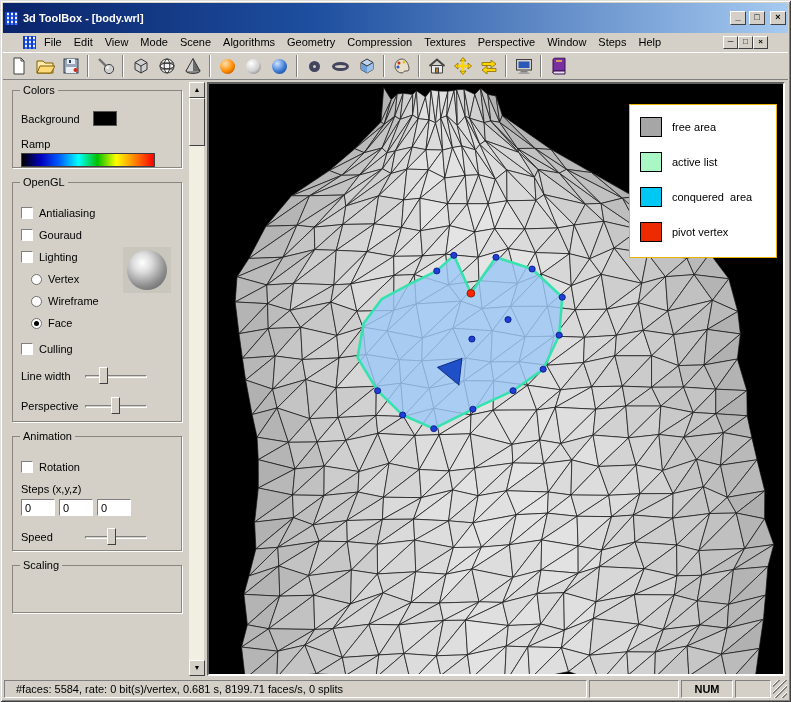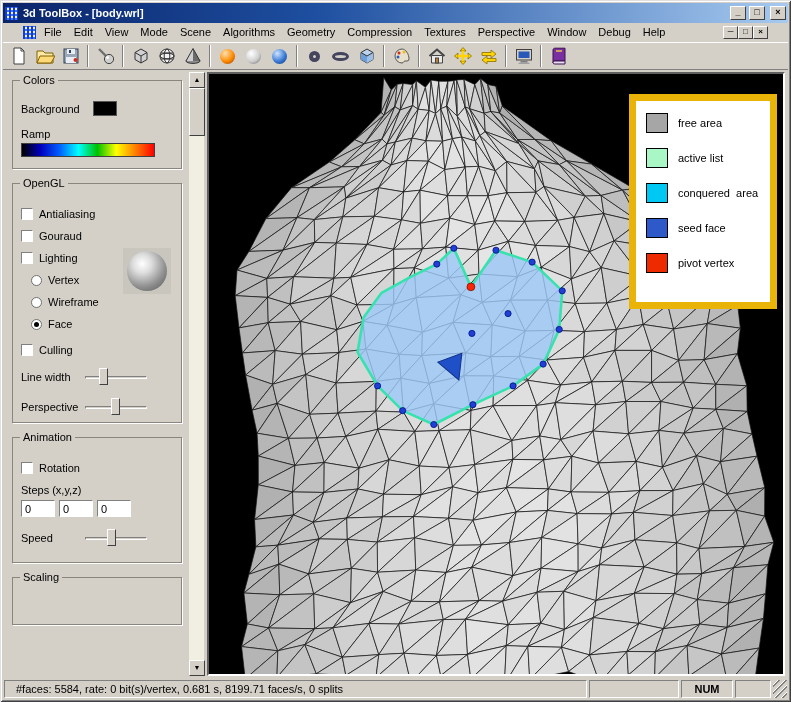--- a/index.html
+++ b/index.html
@@ -3,21 +3,21 @@
 <meta charset="utf-8">
 <style>
   * { box-sizing: border-box; }
   html,body { margin:0; padding:0; width:791px; height:702px; overflow:hidden;
               font-family:"Liberation Sans", sans-serif; font-size:11px; color:#000; }
   .window { width:791px; height:702px; background:#d4d0c8; padding:3px;
             display:flex; flex-direction:column;
             box-shadow: inset 1px 1px 0 #dfdfdf, inset -1px -1px 0 #404040,
                         inset 2px 2px 0 #ffffff, inset -2px -2px 0 #808080; }
   
-  .titlebar { height:20px; background:linear-gradient(90deg,#0a246a 0%,#1e4fa0 40%,#a6caf0 100%);
+  .titlebar { height:30px; background:linear-gradient(90deg,#0a246a 0%,#1e4fa0 40%,#a6caf0 100%);
               display:flex; align-items:center; padding:1px 2px; gap:3px; flex:0 0 auto; }
   .app-icon { width:13px; height:13px; background:#eef;
               background-image:repeating-linear-gradient(90deg,#1040c0 0 2px,transparent 2px 4px),
                                repeating-linear-gradient(0deg,#4070ff 0 2px,transparent 2px 4px); }
   .title-text { color:#fff; font-weight:bold; flex:1; white-space:nowrap; overflow:hidden; padding-left:2px; }
   .win-btn { width:16px; height:14px; background:#d4d0c8; border:1px solid;
              border-color:#fff #404040 #404040 #fff; font-size:9px; line-height:11px;
              text-align:center; font-weight:bold; flex:0 0 auto; }
   .win-btn.close { margin-left:2px; }
   
@@ -36,21 +36,21 @@
   .tb-btn { width:25px; height:24px; display:flex; align-items:center; justify-content:center; }
   .tb-btn svg { width:20px; height:20px; }
   .tb-sep { width:2px; height:22px; border-left:1px solid #808080; border-right:1px solid #fff; margin:0 3px; }
   .ball { width:15px; height:15px; border-radius:50%; display:inline-block; }
   .torus-f { width:11px; height:11px; border:4px solid #44445e; border-radius:50%; display:inline-block; }
   .torus-s { width:17px; height:9px; border:3px solid #44445e; border-radius:50%; display:inline-block; }
   
   .content { flex:1 1 auto; display:flex; padding:2px 3px; gap:3px; overflow:hidden; }
   .sidebar-wrap { width:198px; position:relative; flex:0 0 auto; }
   .sidebar-content { position:absolute; left:0; top:0; right:16px; bottom:0; overflow:hidden; padding:8px 4px 0 4px; }
-  .grp { position:relative; border:1px solid #8a867e; box-shadow:1px 1px 0 #ffffff; margin:0 2px 14px; padding:14px 8px 11px; }
+  .grp { position:relative; border:1px solid #8a867e; box-shadow:1px 1px 0 #ffffff; margin:0 2px 14px; padding:14px 8px 0; }
   .grp-title { position:absolute; top:-7px; left:7px; background:#d4d0c8; padding:0 3px; }
   .row { display:flex; align-items:center; gap:10px; margin:6px 0; }
   .lbl { white-space:nowrap; }
   .w62 { width:62px; flex:0 0 auto; }
   .bg-swatch { width:24px; height:15px; border:1px solid #555; display:inline-block; }
   .ramp { width:134px; height:14px; border:1px solid #404040; margin-top:3px; }
   .cb,.rb { display:flex; align-items:center; gap:6px; margin:10px 0; }
   .cb .box { width:12px; height:12px; background:#fff; border:1px solid; border-color:#808080 #fff #fff #808080; flex:0 0 auto; }
   .rb { margin-left:10px; }
   .rb .circ { width:11px; height:11px; border-radius:50%; background:#fff; border:1px solid #707070; position:relative; flex:0 0 auto; }
@@ -71,21 +71,21 @@
   
   .vscroll { position:absolute; right:0; top:0; bottom:0; width:16px; background:#f1efe2; border-left:1px solid #d4d0c8; }
   .sb-btn { width:16px; height:16px; background:#d4d0c8; border:1px solid; border-color:#fff #404040 #404040 #fff;
             font-size:7px; text-align:center; line-height:14px; color:#000; }
   .sb-btn.down { position:absolute; bottom:0; }
   .sb-thumb { position:absolute; top:16px; left:0; width:16px; height:48px; background:#d4d0c8;
               border:1px solid; border-color:#fff #404040 #404040 #fff; }
   
   .viewport { flex:1 1 auto; position:relative; background:#000; border:2px solid; border-color:#606060 #fff #fff #606060; overflow:hidden; }
   .viewport svg { position:absolute; left:0; top:0; width:100%; height:100%; }
-  .legend { position:absolute; top:20px; right:6px; width:148px; background:#fff; border:7px solid #eab308; padding:12px 10px 14px; }
+  .legend { position:absolute; top:20px; right:6px; width:148px; background:#fff; border:1px solid #eab308; padding:12px 10px 0; }
   .legend-row { display:flex; align-items:center; gap:10px; margin-bottom:15px; }
   .legend-swatch { width:22px; height:20px; border:1px solid #000; flex:0 0 auto; }
   .legend-label { white-space:pre; }
   
   .statusbar { height:21px; display:flex; gap:2px; padding:2px 1px 1px; flex:0 0 auto; align-items:stretch; }
   .sb-panel { border:1px solid; border-color:#808080 #fff #fff #808080; padding:2px 11px 0; white-space:nowrap; overflow:hidden; }
   .sb-main { flex:1 1 auto; }
   .sb-small { width:90px; flex:0 0 auto; }
   .sb-num { width:52px; flex:0 0 auto; text-align:center;font-weight:bold; }
   .sb-end { width:36px; flex:0 0 auto; }
@@ -112,21 +112,21 @@
         <span class="menu-item">Edit</span>
         <span class="menu-item">View</span>
         <span class="menu-item">Mode</span>
         <span class="menu-item">Scene</span>
         <span class="menu-item">Algorithms</span>
         <span class="menu-item">Geometry</span>
         <span class="menu-item">Compression</span>
         <span class="menu-item">Textures</span>
         <span class="menu-item">Perspective</span>
         <span class="menu-item">Window</span>
-        <span class="menu-item">Debug</span>
+        <span class="menu-item">Steps</span>
         <span class="menu-item">Help</span>
       </div>
     <span class="mdi-btn">─</span>
     <span class="mdi-btn">□</span>
     <span class="mdi-btn">×</span>
   </div>
 
   <div class="toolbar" id="toolbar">
       <div class="tb-btn">
         <span style="display:flex;align-items:center;justify-content:center">
@@ -1119,24 +1119,20 @@
         </div>
         <div class="legend-row">
           <span class="legend-swatch" style="background: rgb(169, 247, 197);"></span>
           <span class="legend-label">active list</span>
         </div>
         <div class="legend-row">
           <span class="legend-swatch" style="background: rgb(0, 200, 245);"></span>
           <span class="legend-label">conquered  area</span>
         </div>
         <div class="legend-row">
-          <span class="legend-swatch" style="background: rgb(46, 89, 200);"></span>
-          <span class="legend-label">seed face</span>
-        </div>
-        <div class="legend-row">
           <span class="legend-swatch" style="background: rgb(238, 43, 0);"></span>
           <span class="legend-label">pivot vertex</span>
         </div>
       </div>
     </div>
 
   </div>
 
   <div class="statusbar">
     <div class="sb-panel sb-main">#faces: 5584, rate: 0 bit(s)/vertex, 0.681 s, 8199.71 faces/s, 0 splits</div>

